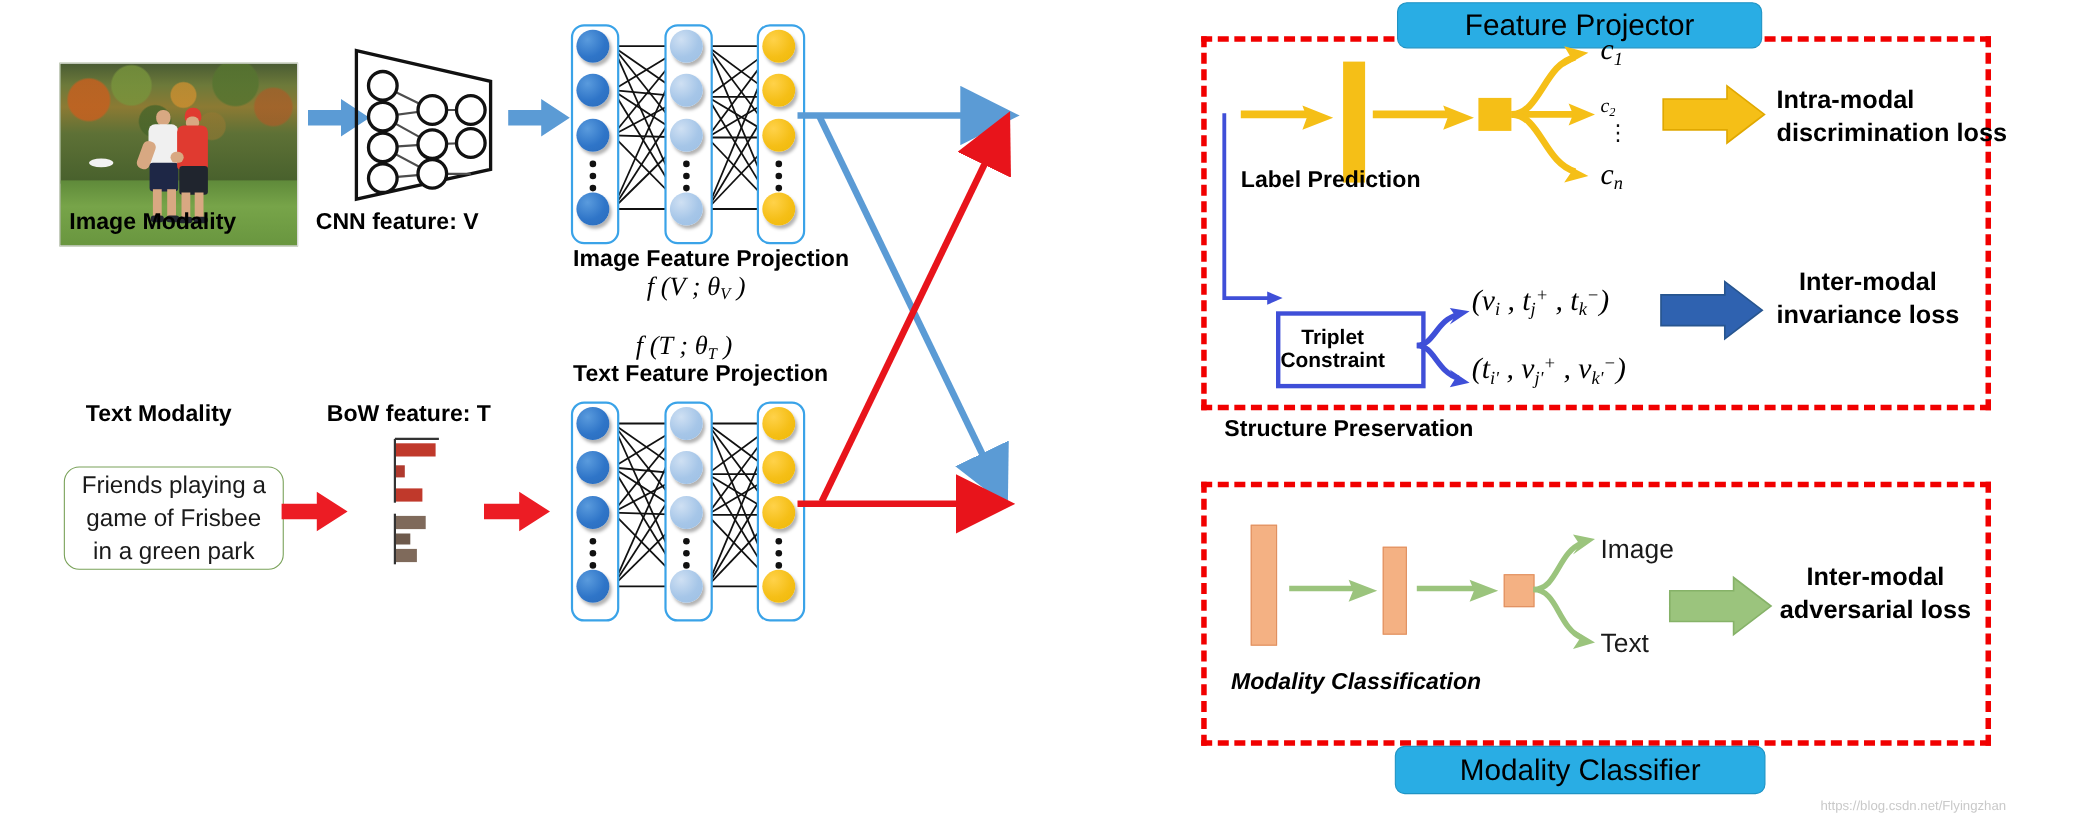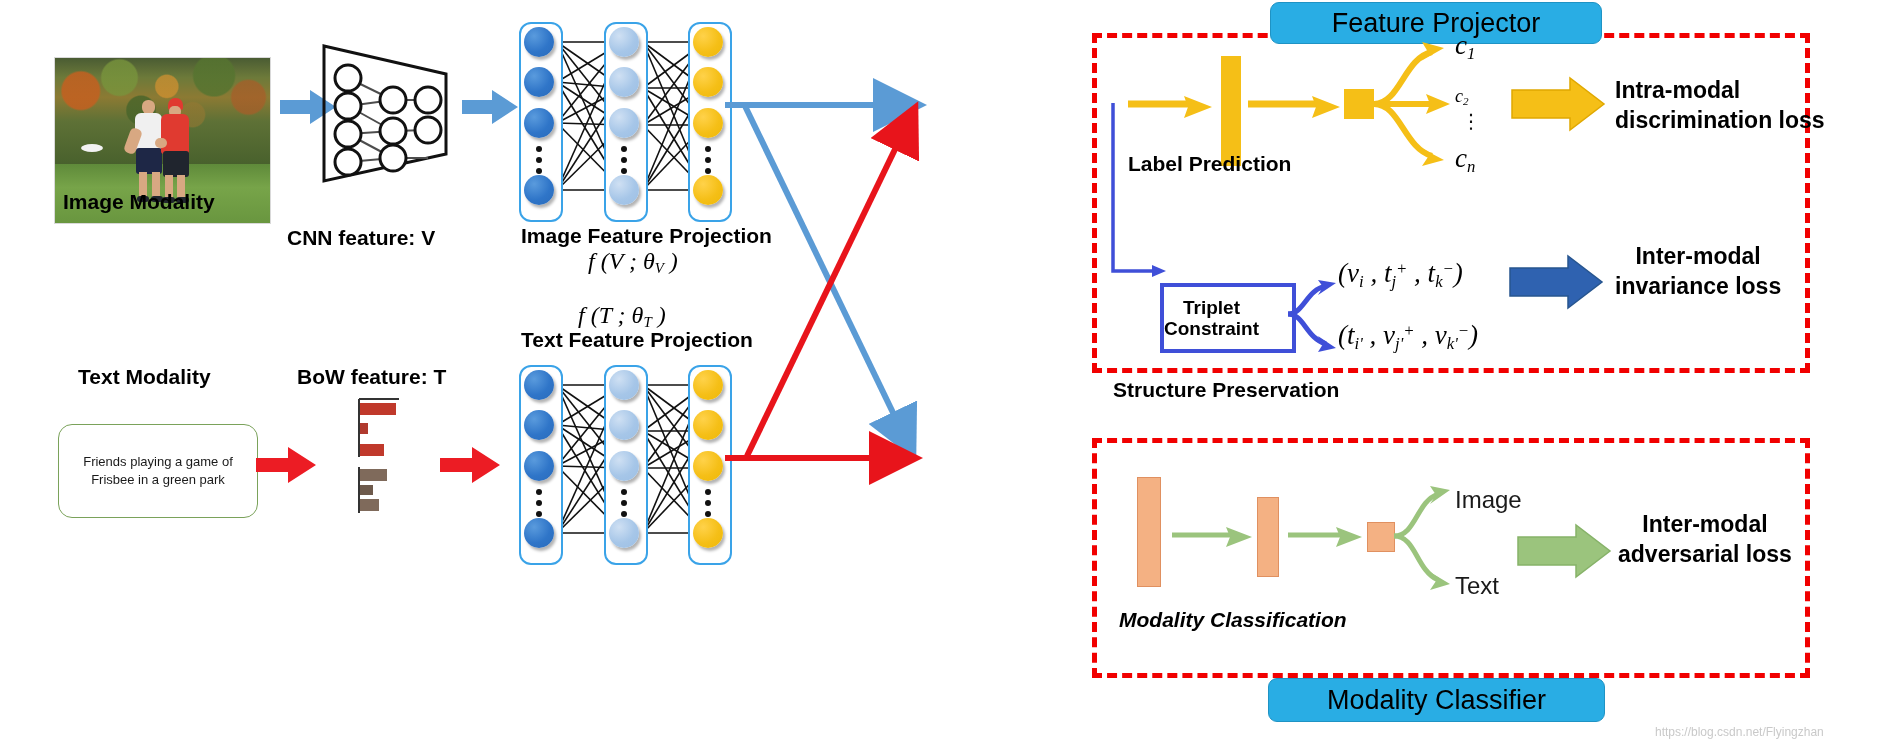--- a/index.html
+++ b/index.html
@@ -195,21 +195,21 @@
     <circle cx="30" cy="40" r="13" fill="#fff" stroke="#111" stroke-width="3"></circle>
     <circle cx="30" cy="68" r="13" fill="#fff" stroke="#111" stroke-width="3"></circle>
     <circle cx="30" cy="96" r="13" fill="#fff" stroke="#111" stroke-width="3"></circle>
     <circle cx="30" cy="124" r="13" fill="#fff" stroke="#111" stroke-width="3"></circle>
     <circle cx="75" cy="62" r="13" fill="#fff" stroke="#111" stroke-width="3"></circle>
     <circle cx="75" cy="93" r="13" fill="#fff" stroke="#111" stroke-width="3"></circle>
     <circle cx="75" cy="120" r="13" fill="#fff" stroke="#111" stroke-width="3"></circle>
     <circle cx="110" cy="62" r="13" fill="#fff" stroke="#111" stroke-width="3"></circle>
     <circle cx="110" cy="92" r="13" fill="#fff" stroke="#111" stroke-width="3"></circle>
   </svg>
-  <div class="abs lbl" style="left:287px; top:190px; font-size:21px;margin-top:36px;">
+  <div class="abs lbl" style="left:287px; top:190px; font-size:21px;">
     <span>CNN feature: V</span>
   </div>
 
   <svg class="abs" style="left:462px; top:88px; width:60px; height:38px;">
     <path d="M0,12 L30,12 L30,2 L56,19 L30,36 L30,26 L0,26 Z" fill="#5b9bd5"></path>
   </svg>
 
   <svg class="abs" style="left:519px; top:20px; width:230px; height:200px;">
     <g stroke="#111" stroke-width="1.6" fill="none">
       <path d="M38,22 L104,22"></path>
@@ -293,21 +293,21 @@
   <div class="abs lbl" style="left:521px; top:224px; font-size:21px;">
     <span>Image Feature Projection</span>
   </div>
   <div class="abs math" style="left:588px; top:248px; font-size:24px;">
     f (V ; <span style="font-style:italic;">θ</span><sub>V</sub> )
   </div>
 
   <div class="abs lbl" style="left:78px; top:365px; font-size:21px;">
     <span>Text Modality</span>
   </div>
-  <div class="textbox" style="left:58px; top:424px; width:182px; height:92px; font-size:13px; padding:0 8px;">
+  <div class="textbox" style="left:58px; top:424px; width:182px; height:92px; font-size:22px; padding:0 8px;">
     <span>Friends playing a game of Frisbee in a green park</span>
   </div>
 
   <svg class="abs" style="left:256px; top:446px; width:64px; height:38px;">
     <path d="M0,12 L32,12 L32,1 L60,19 L32,37 L32,26 L0,26 Z" fill="#ec1c24"></path>
   </svg>
 
   <div class="abs lbl" style="left:297px; top:365px; font-size:21px;">
     <span>BoW feature: T</span>
   </div>

